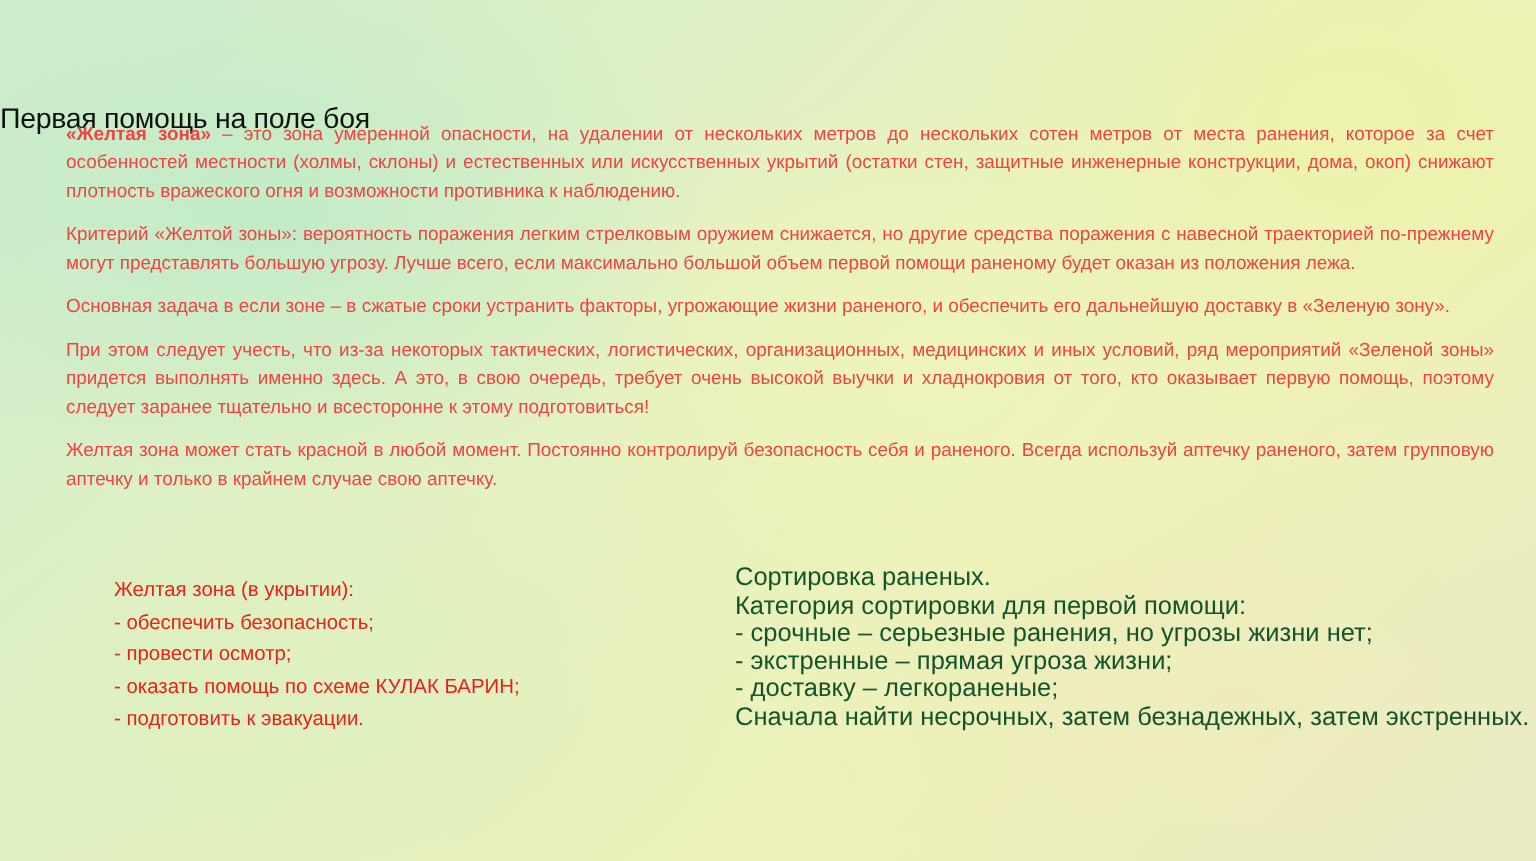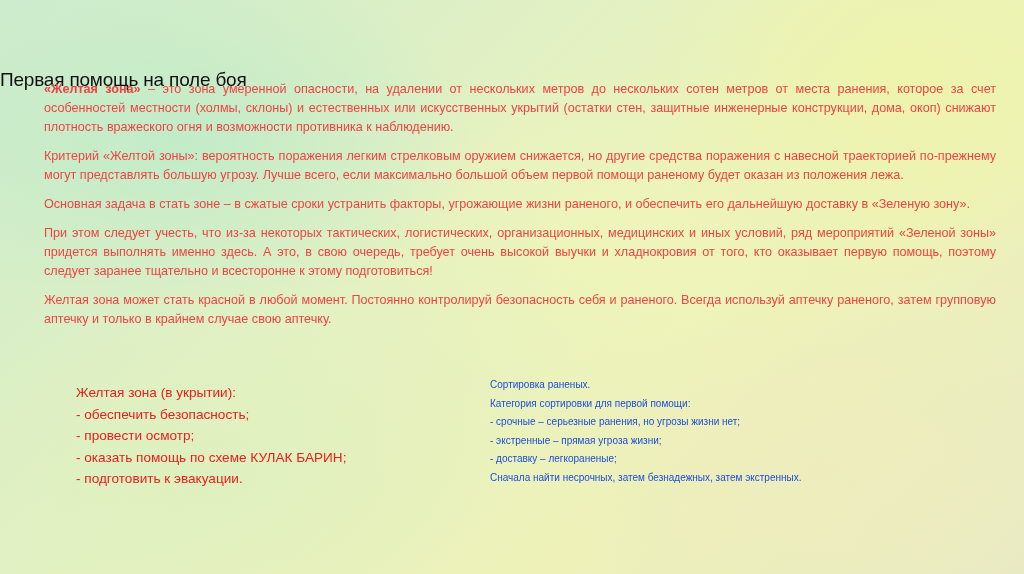--- a/index.html
+++ b/index.html
@@ -58,40 +58,40 @@
       width: 360px;
       font-size: 13.6px;
       line-height: 21.5px;
       color: #e8201e;
     }
     .green-list {
       position: absolute;
       top: 376px;
       left: 490px;
       width: 520px;
-      font-size: 10px;
+      font-size: 17px;
       line-height: 18.5px;
-      color: #1d4ed8;
+      color: #14532d;
     }
     .line {
       display: block;
       white-space: nowrap;
     }
   </style>
 </head>
 <body>
 
 <div class="slide">
 
   <div class="title">Первая помощь на поле боя</div>
 
   <div class="body-text">
     <p><b>«Желтая зона»</b><span> – это зона умеренной опасности, на удалении от нескольких метров до нескольких сотен метров от места ранения, которое за счет особенностей местности (холмы, склоны) и естественных или искусственных укрытий (остатки стен, защитные инженерные конструкции, дома, окоп) снижают плотность вражеского огня и возможности противника к наблюдению.</span></p>
     <p>Критерий «Желтой зоны»: вероятность поражения легким стрелковым оружием снижается, но другие средства поражения с навесной траекторией по-прежнему могут представлять большую угрозу. Лучше всего, если максимально большой объем первой помощи раненому будет оказан из положения лежа.</p>
-    <p>Основная задача в стать зоне – в сжатые сроки устранить факторы, угрожающие жизни раненого, и обеспечить его дальнейшую доставку в «Зеленую зону».</p>
+    <p>Основная задача в если зоне – в сжатые сроки устранить факторы, угрожающие жизни раненого, и обеспечить его дальнейшую доставку в «Зеленую зону».</p>
     <p>При этом следует учесть, что из-за некоторых тактических, логистических, организационных, медицинских и иных условий, ряд мероприятий «Зеленой зоны» придется выполнять именно здесь. А это, в свою очередь, требует очень высокой выучки и хладнокровия от того, кто оказывает первую помощь, поэтому следует заранее тщательно и всесторонне к этому подготовиться!</p>
     <p>Желтая зона может стать красной в любой момент. Постоянно контролируй безопасность себя и раненого. Всегда используй аптечку раненого, затем групповую аптечку и только в крайнем случае свою аптечку.</p>
   </div>
 
   <div class="red-list">
     <span class="line">Желтая зона (в укрытии):</span>
     <span class="line">- обеспечить безопасность;</span>
     <span class="line">- провести осмотр;</span>
     <span class="line">- оказать помощь по схеме КУЛАК БАРИН;</span>
     <span class="line">- подготовить к эвакуации.</span>

